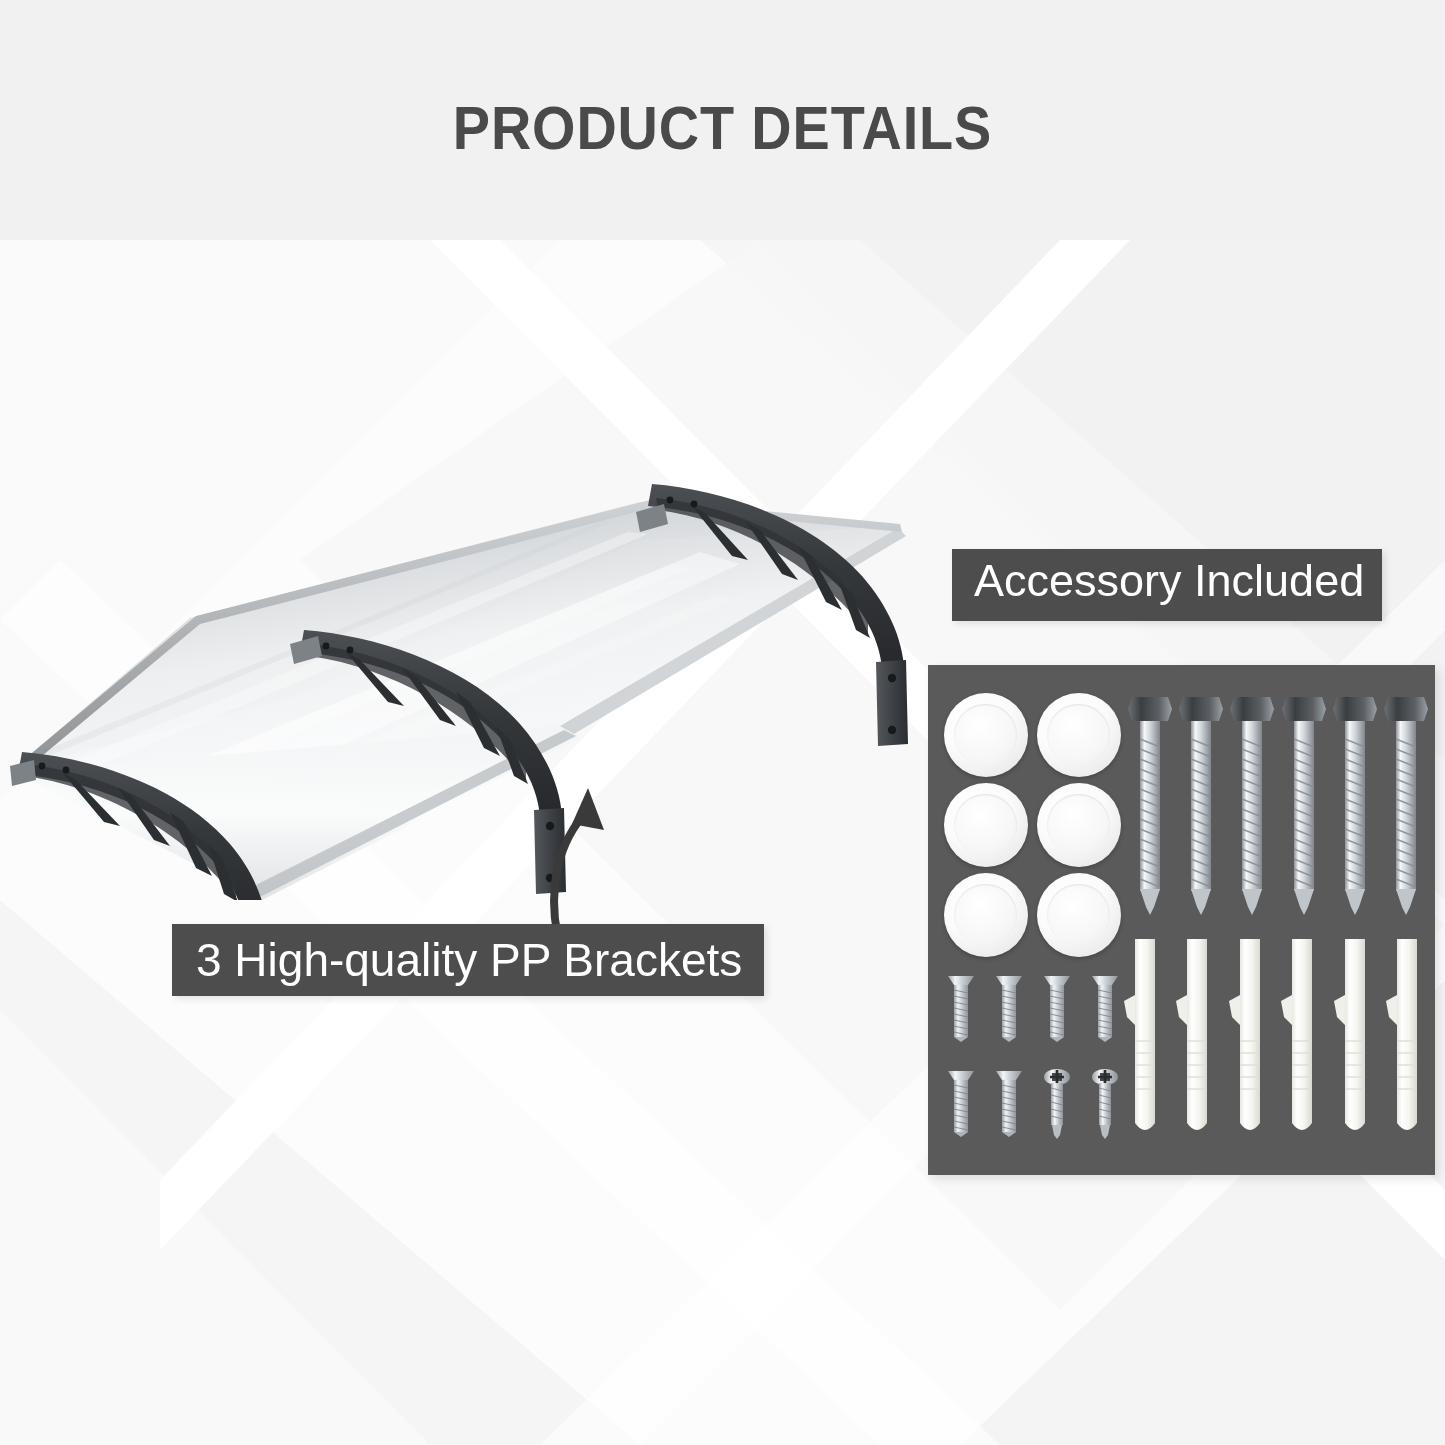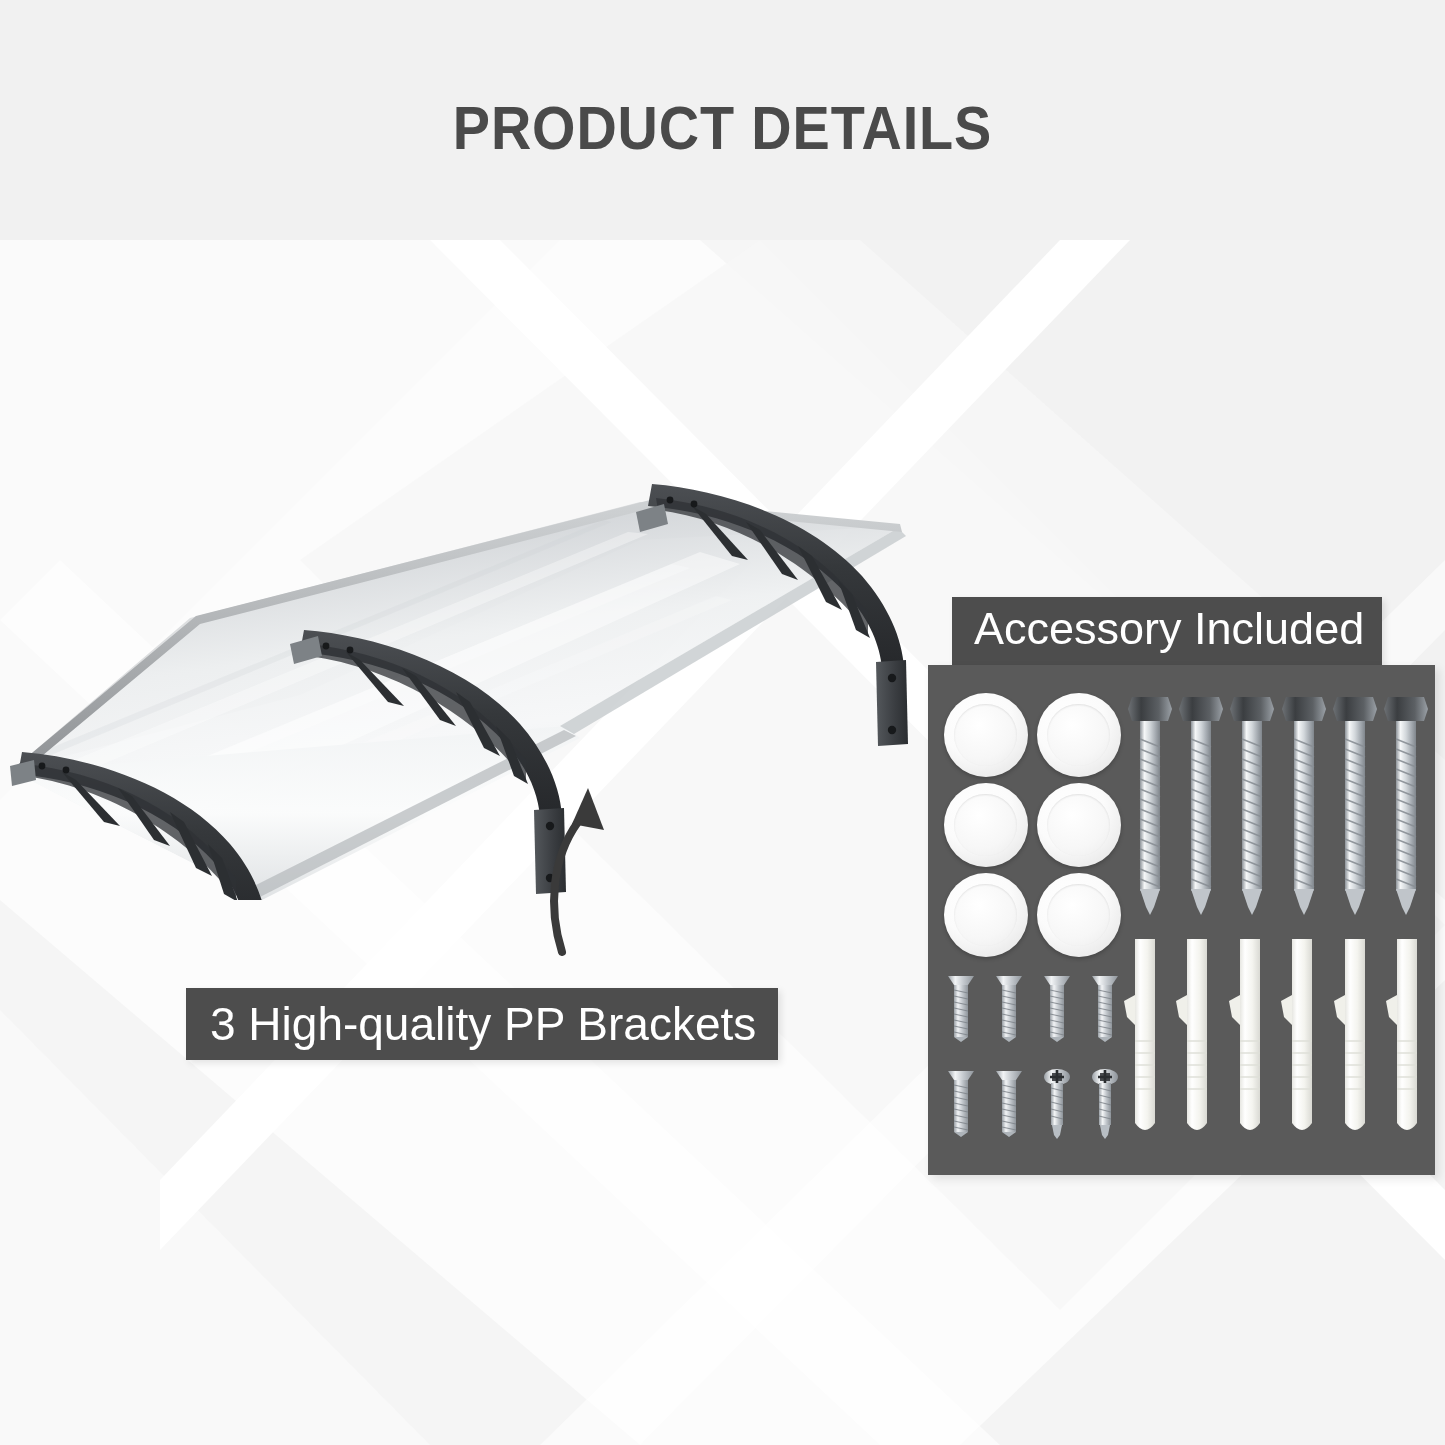--- a/index.html
+++ b/index.html
@@ -54,34 +54,32 @@
   .banner {
     position: absolute;
     background: #4d4d4d;
     color: #ffffff;
     display: flex;
     align-items: center;
     box-sizing: border-box;
     font-weight: 400;
   }
   #banner-brackets {
-    left: 172px; top: 988px;
+    left: 172px; top: 924px;
     height: 72px;
     padding: 0 22px 0 24px;
     font-size: 46px;
     box-shadow: 3px 3px 7px rgba(0,0,0,0.10);
-    margin-left: 14px;
   }
   #banner-accessory {
     left: 952px; top: 549px;
     height: 72px;
     padding: 0 18px 8px 22px;
     font-size: 45px;
     box-shadow: 3px 3px 7px rgba(0,0,0,0.10);
-    margin-top: 48px;
   }
 
   
   .arrow-wrap {
     position: absolute;
     left: 500px; top: 730px;
     width: 260px; height: 230px;
     pointer-events: none;
   }
 

